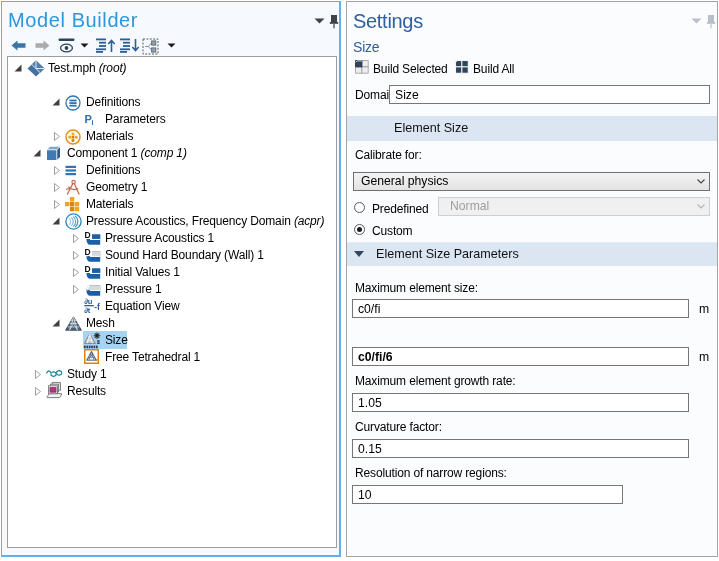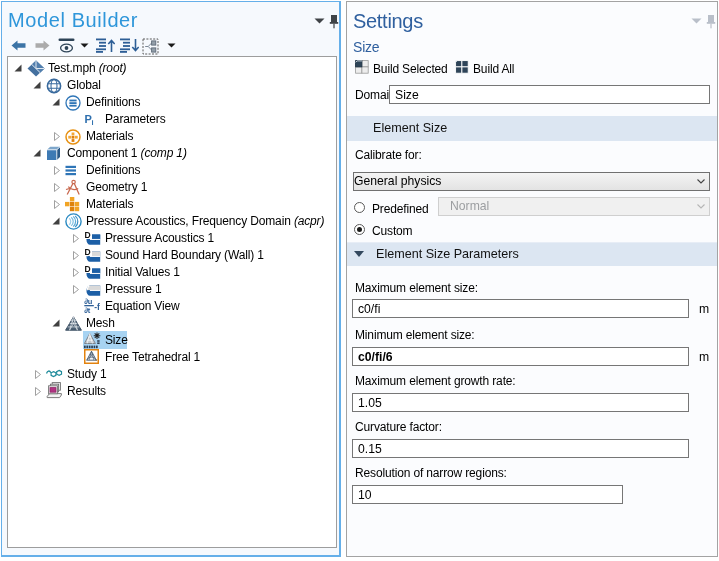--- a/index.html
+++ b/index.html
@@ -14,21 +14,21 @@
 .ticon{position:absolute;top:0px;}
 .sel{position:absolute;background:#a7d3f2;}
 
 #st{left:346px;top:1px;width:370px;height:554px;border:1px solid #a3a3a3;background:#fbfcfe;}
 #sttitle{left:6px;top:7.5px;font-size:20px;letter-spacing:-0.3px;color:#30609f;}
 #stsub{left:6px;top:36.5px;font-size:14px;letter-spacing:-0.2px;color:#30609f;}
 .band{position:absolute;left:0;width:100%;background:#dce6f2;color:#121212;font-size:12.6px;}
 .lbl{position:absolute;font-size:12px;letter-spacing:-0.15px;color:#000;white-space:nowrap;}
 .inp{position:absolute;background:#fff;border:1px solid #767676;font-size:12.2px;color:#000;line-height:17px;padding-left:5px;box-sizing:border-box;height:19px;}
 .unit{position:absolute;font-size:12.2px;color:#000;}
-.combo{position:absolute;box-sizing:border-box;height:19px;border:1px solid #707070;background:linear-gradient(#f4f4f4,#e3e3e3);font-size:12.2px;color:#000;line-height:17px;}
+.combo{position:absolute;box-sizing:border-box;height:19px;border:1px solid #707070;background:linear-gradient(#f4f4f4,#e3e3e3);font-size:12.2px;color:#000;line-height:17px;padding-left:7px;}
 .combod{position:absolute;box-sizing:border-box;height:19px;border:1px solid #cfcfcf;background:#f0f0f0;font-size:12.2px;color:#9c9ea1;line-height:17px;padding-left:11px;}
 .chev{position:absolute;width:8px;height:5px;}
 .radio{position:absolute;width:11px;height:11px;border:1px solid #595959;border-radius:50%;background:#fff;box-sizing:border-box;}
 .radio.on:after{content:"";position:absolute;left:2px;top:2px;width:5px;height:5px;border-radius:50%;background:#1c1c1c;}
 </style>
 </head>
 <body>
 
 <div class="abs" id="mb">
   <div class="abs" id="mbtitle">Model Builder</div>
@@ -93,31 +93,20 @@
 <div class="trow" style="top:3px;">
         <svg class="ticon" style="left:5px;top:3px;" width="10" height="10" viewBox="0 0 10 10">
           <polygon points="8.5,1.5 8.5,8.5 1.5,8.5" fill="#404040"></polygon>
         </svg>
         <svg class="ticon" style="left:19px;top:0px;" width="18" height="17" viewBox="0 0 18 17">
 <polygon points="9,0.5 17.5,8.5 9,16.5 0.5,8.5" fill="#44709f"></polygon>
 <polygon points="9,0.5 17.5,8.5 13.2,12.7 4.7,4.4" fill="#527fae"></polygon>
 <path d="M4.7,4.4 L13.2,12.7 M9,0.9 L9,8.3 M9.2,8.5 L17.1,8.5" stroke="#f2f5f8" stroke-width="0.9" fill="none"></path>
 </svg>
         <span style="position:absolute;left:40px;top:0;">Test.mph <i>(root)</i></span>
-      </div>
-<div class="trow" style="top:20px;">
-        <svg class="ticon" style="left:24px;top:3px;" width="10" height="10" viewBox="0 0 10 10">
-          <polygon points="8.5,1.5 8.5,8.5 1.5,8.5" fill="#404040"></polygon>
-        </svg>
-        <svg class="ticon" style="left:38px;top:1px;" width="16" height="16" viewBox="0 0 16 16">
-<circle cx="8" cy="8" r="6.6" fill="#ffffff" stroke="#3a6b9e" stroke-width="1.6"></circle>
-<ellipse cx="8" cy="8" rx="3" ry="6.6" fill="none" stroke="#3a6b9e" stroke-width="1.1"></ellipse>
-<path d="M1.6,5.7 L14.4,5.7 M1.6,10.3 L14.4,10.3" stroke="#3a6b9e" stroke-width="1.1"></path>
-</svg>
-        <span style="position:absolute;left:59px;top:0;">Global</span>
       </div>
 <div class="trow" style="top:37px;">
         <svg class="ticon" style="left:43px;top:3px;" width="10" height="10" viewBox="0 0 10 10">
           <polygon points="8.5,1.5 8.5,8.5 1.5,8.5" fill="#404040"></polygon>
         </svg>
         <svg class="ticon" style="left:57px;top:1px;" width="16" height="16" viewBox="0 0 16 16">
 <circle cx="8" cy="8" r="7" fill="#ffffff" stroke="#2e75b7" stroke-width="1.3"></circle>
 <rect x="4.4" y="4.6" width="7.2" height="1.8" fill="#2e75b7"></rect>
 <rect x="4.4" y="7.2" width="7.2" height="1.8" fill="#2e75b7"></rect>
 <rect x="4.4" y="9.8" width="7.2" height="1.8" fill="#2e75b7"></rect>
@@ -370,41 +359,40 @@
         <rect x="6.9" y="0.6" width="6.3" height="6.3"></rect>
         <rect x="0.6" y="6.9" width="6.3" height="6.3"></rect>
         <rect x="6.9" y="6.9" width="6.3" height="6.3"></rect>
       </g>
       <path d="M0.6,2.2 L2.2,0.9" stroke="#cfd8e0" stroke-width="1" fill="none"></path>
     </svg>
 <span class="abs" style="left:126px;top:60px;font-size:12px;letter-spacing:-0.15px;color:#000;">Build All</span>
 
   <div class="lbl" style="left:8px;top:86px;">Domain:</div>
   <input class="inp" style="left: 42px; top: 83px; width: 321px;" value="Size" readonly="">
-  <div class="band" style="top:114px;height:25px;line-height:25px;"><span style="margin-left:26px;">Element Size</span></div>
+  <div class="band" style="top:114px;height:25px;line-height:25px;"><span style="margin-left:47px;">Element Size</span></div>
   <div class="lbl" style="left:8px;top:146px;">Calibrate for:</div>
   <div class="combo" style="left:6px;top:170px;width:357px;">General physics</div>
   <svg class="chev" style="left:350px;top:177px;" viewBox="0 0 8 5">
       <path d="M0.5 0.5 L4 4 L7.5 0.5" fill="none" stroke="#444" stroke-width="1.1"></path>
     </svg>
   <div class="radio" style="left:7px;top:200px;"></div>
   <div class="lbl" style="left:25px;top:200px;">Predefined</div>
   <div class="combod" style="left:91px;top:195px;width:272px;">Normal</div>
   <svg class="chev" style="left:350px;top:202px;" viewBox="0 0 8 5">
       <path d="M0.5 0.5 L4 4 L7.5 0.5" fill="none" stroke="#b5b5b5" stroke-width="1.1"></path>
     </svg>
   <div class="radio on" style="left:7px;top:222px;"></div>
   <div class="lbl" style="left:25px;top:222px;">Custom</div>
   <div class="band" style="top:240px;height:23px;line-height:23px;border-top:1px solid #e7edf6;"><svg style="position:absolute;left:7px;top:7px;" width="10" height="8" viewBox="0 0 10 8">
         <path d="M0 1 L10 1 L5 7 Z" fill="#33485e"></path>
       </svg><span style="margin-left:29px;">Element Size Parameters</span></div>
   <div class="lbl" style="left:8px;top:279px;">Maximum element size:</div>
   <input class="inp" style="left: 5px; top: 297px; width: 337px;" value="c0/fi" readonly="">
   <div class="unit" style="left:352px;top:300px;">m</div>
-  <div class="lbl" style="left:8px;top:326px;">Minimum element size:</div>
   <input class="inp" style="left: 5px; top: 345px; width: 337px; font-weight: bold;" value="c0/fi/6" readonly="">
   <div class="unit" style="left:352px;top:348px;">m</div>
   <div class="lbl" style="left:8px;top:372px;">Maximum element growth rate:</div>
   <input class="inp" style="left: 5px; top: 391px; width: 337px;" value="1.05" readonly="">
   <div class="lbl" style="left:8px;top:418px;">Curvature factor:</div>
   <input class="inp" style="left: 5px; top: 437px; width: 337px;" value="0.15" readonly="">
   <div class="lbl" style="left:8px;top:464px;">Resolution of narrow regions:</div>
   <input class="inp" style="left: 5px; top: 483px; width: 271px;" value="10" readonly="">
 </div>
 

